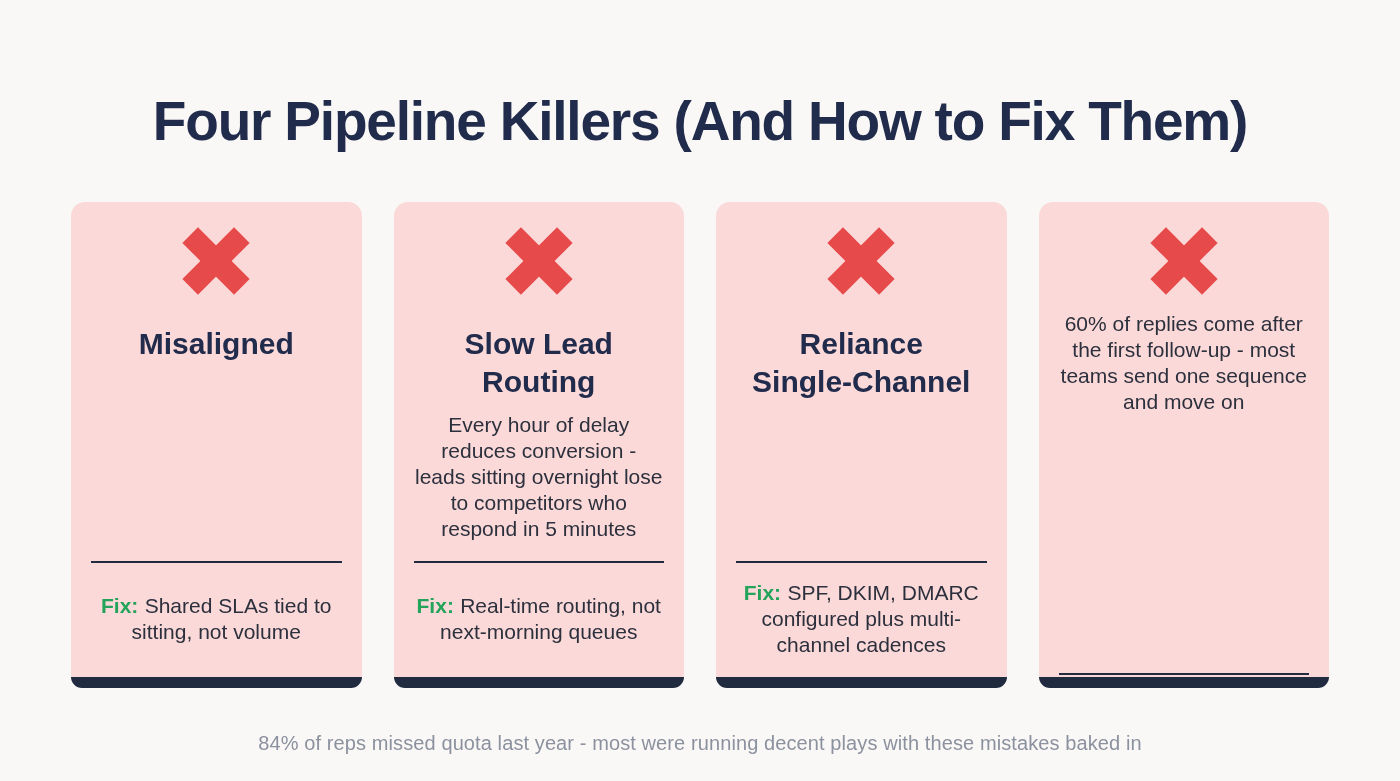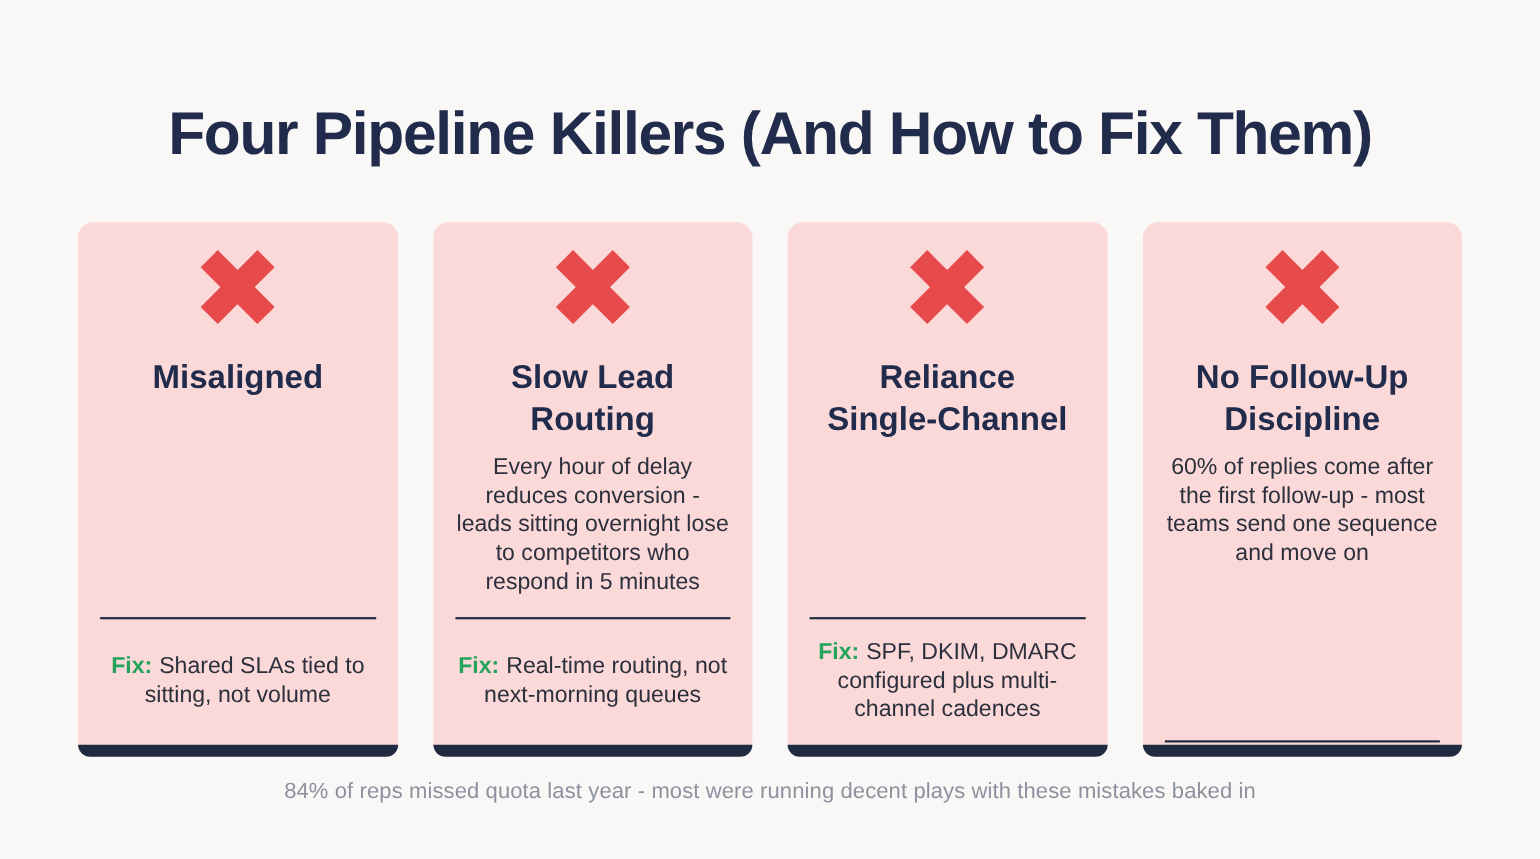--- a/index.html
+++ b/index.html
@@ -84,21 +84,21 @@
     font-size: 21px;
     color: #2C303D;
     line-height: 1.24;
   }
   .fix-label {
     font-weight: bold;
     color: #23A45A;
     margin-right: 0.3em;
   }
   .footer-note {
-    margin-top: 20px;
+    margin-top: 44px;
     text-align: center;
     font-size: 20px;
     color: #8B919E;
     letter-spacing: 0.1px;
   }
 </style>
 </head>
 <body>
 
 <div class="page">
@@ -159,24 +159,20 @@
         </div>
       </div>
       <div class="card-bottom-bar"></div>
     </div>
 
     <div class="card">
       <svg class="x-icon" viewBox="0 0 100 100">
         <line x1="16" y1="16" x2="84" y2="84" stroke="#E64A4A" stroke-width="29" stroke-linecap="butt"></line>
         <line x1="84" y1="16" x2="16" y2="84" stroke="#E64A4A" stroke-width="29" stroke-linecap="butt"></line>
       </svg>
-      <div class="card-title">
-        <span>No Follow-Up</span>
-        <span>Discipline</span>
-      </div>
       <div class="card-body">60% of replies come after the first follow-up - most teams send one sequence and move on</div>
       <div class="card-divider"></div>
       <div class="card-bottom-bar"></div>
     </div>
 
   </div>
 
   <div class="footer-note">84% of reps missed quota last year - most were running decent plays with these mistakes baked in</div>
 
 </div>

